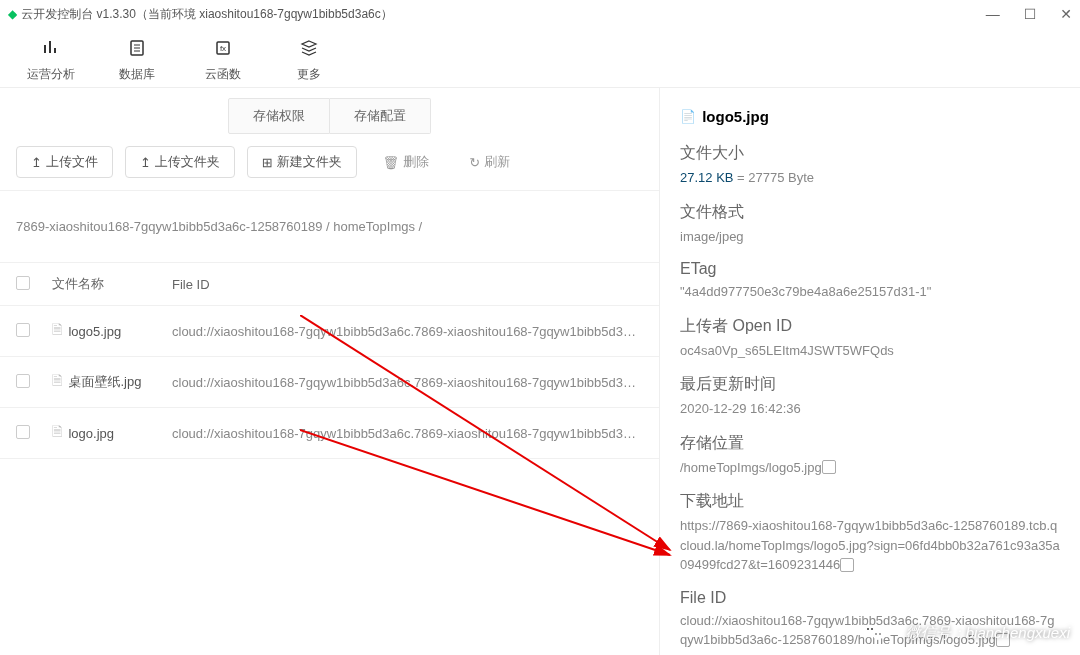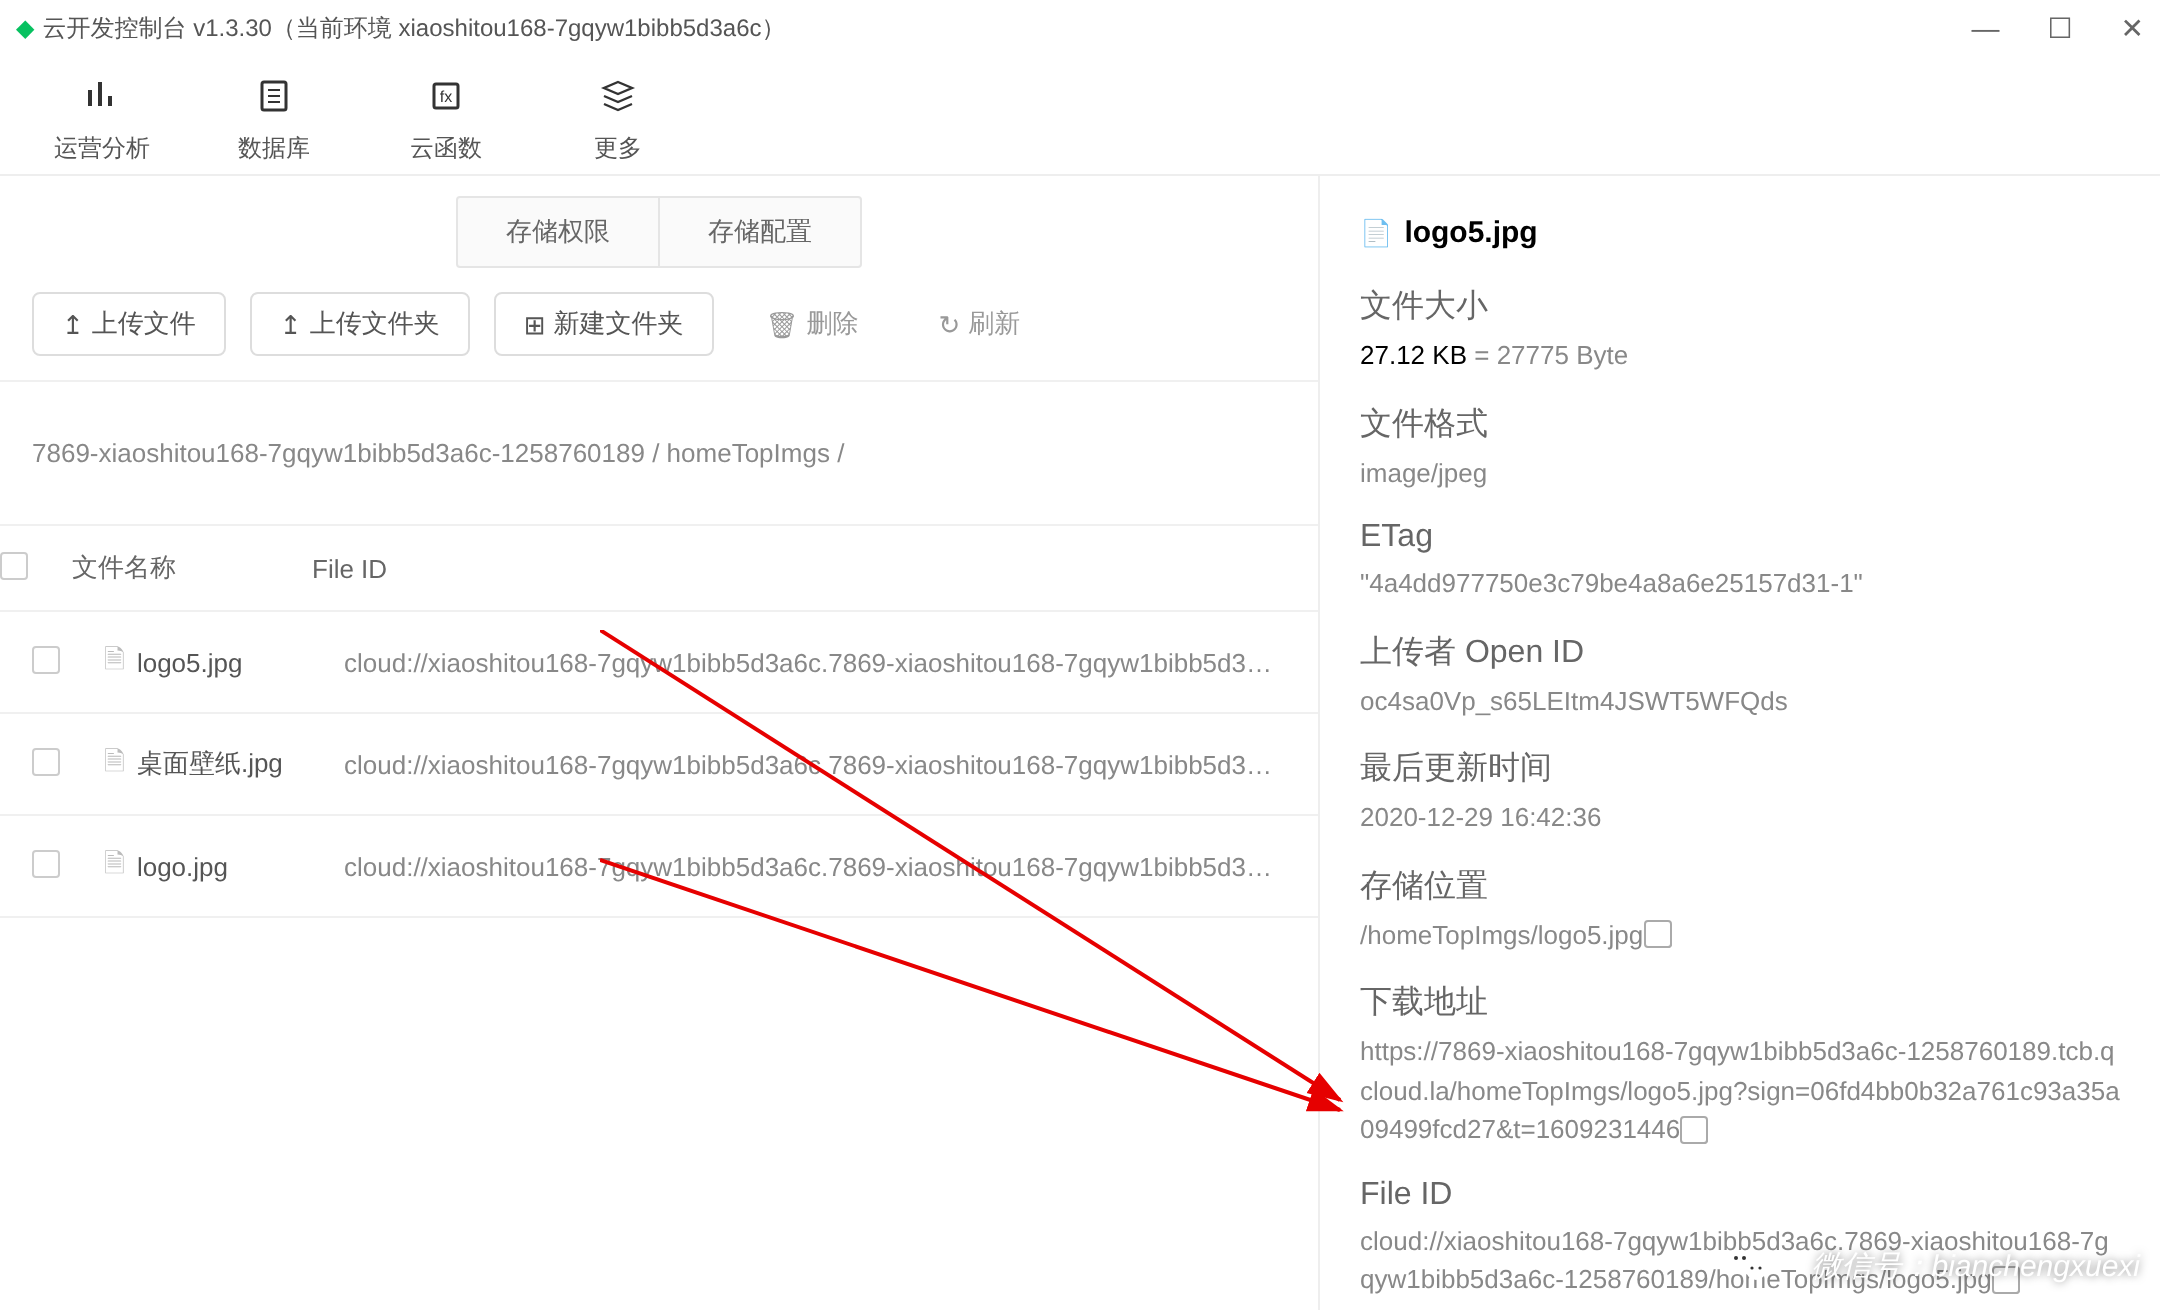--- a/index.html
+++ b/index.html
@@ -26,33 +26,33 @@
 .tab:first-child { border-radius: 2px 0 0 2px; }
 .tab:last-child { border-radius: 0 2px 2px 0; border-left: none; }
 .tab:nth-child(2) { border-left: none; }
 
 .actions { display: flex; gap: 12px; padding: 12px 16px; align-items: center; }
 .btn { border: 1px solid #ddd; border-radius: 4px; padding: 6px 14px; font-size: 13px; color: #555; background: #fff; cursor: pointer; display: flex; align-items: center; gap: 4px; }
 .btn.link { border: none; color: #999; }
 
 .breadcrumb { padding: 28px 16px; color: #888; font-size: 13px; border-top: 1px solid #f0f0f0; border-bottom: 1px solid #f0f0f0; }
 
-.thead { display: flex; align-items: center; padding: 12px 0; color: #666; font-size: 13px; border-bottom: 1px solid #f0f0f0; }
+.thead { display: flex; align-items: center; padding: 12px 16px; color: #666; font-size: 13px; border-bottom: 1px solid #f0f0f0; }
 .thead .cb, .trow .cb { width: 36px; }
 .thead .c1, .trow .c1 { width: 120px; }
 .thead .c2, .trow .c2 { flex: 1; }
 
 .trow { display: flex; align-items: center; padding: 14px 16px; border-bottom: 1px solid #f0f0f0; font-size: 13px; color: #555; cursor: pointer; }
 .trow .c2 { color: #888; white-space: nowrap; overflow: hidden; text-overflow: ellipsis; }
 .trow .c1 { display: flex; align-items: center; gap: 6px; }
 
 .detail-title { display: flex; align-items: center; gap: 6px; font-size: 15px; font-weight: bold; margin-bottom: 18px; }
 .dlabel { font-size: 16px; color: #666; margin-top: 14px; margin-bottom: 4px; }
 .dval { font-size: 13px; color: #888; word-break: break-all; line-height: 1.5; }
-.dval .b { color: #000000; font-weight: 500; }
+.dval .b { color: #0c4a6e; font-weight: 500; }
 
 .copy-icon { display: inline-block; width: 12px; height: 12px; border: 1px solid #aaa; border-radius: 2px; position: relative; margin-left: 2px; vertical-align: middle; }
 .copy-icon::before { content: ''; position: absolute; width: 12px; height: 12px; border: 1px solid #aaa; border-radius: 2px; top: -3px; left: -3px; background: #fff; }
 
 .checkbox { width: 14px; height: 14px; border: 1px solid #ccc; border-radius: 2px; display: inline-block; }
 
 .arrow { position: absolute; top: 315px; left: 300px; pointer-events: none; }
 
 .watermark { position: absolute; right: 10px; bottom: 10px; display: flex; align-items: center; gap: 20px; color: #fff; font-size: 15px; font-style: italic; text-shadow: 0 0 4px rgba(0,0,0,0.5); }
 .preview-img { margin-top: 16px; height: 60px; background: linear-gradient(135deg,#6b8dd6 0%,#a8d8ea 40%,#d4a850 70%,#8b6f47 100%); border-radius: 2px; position: relative; }

